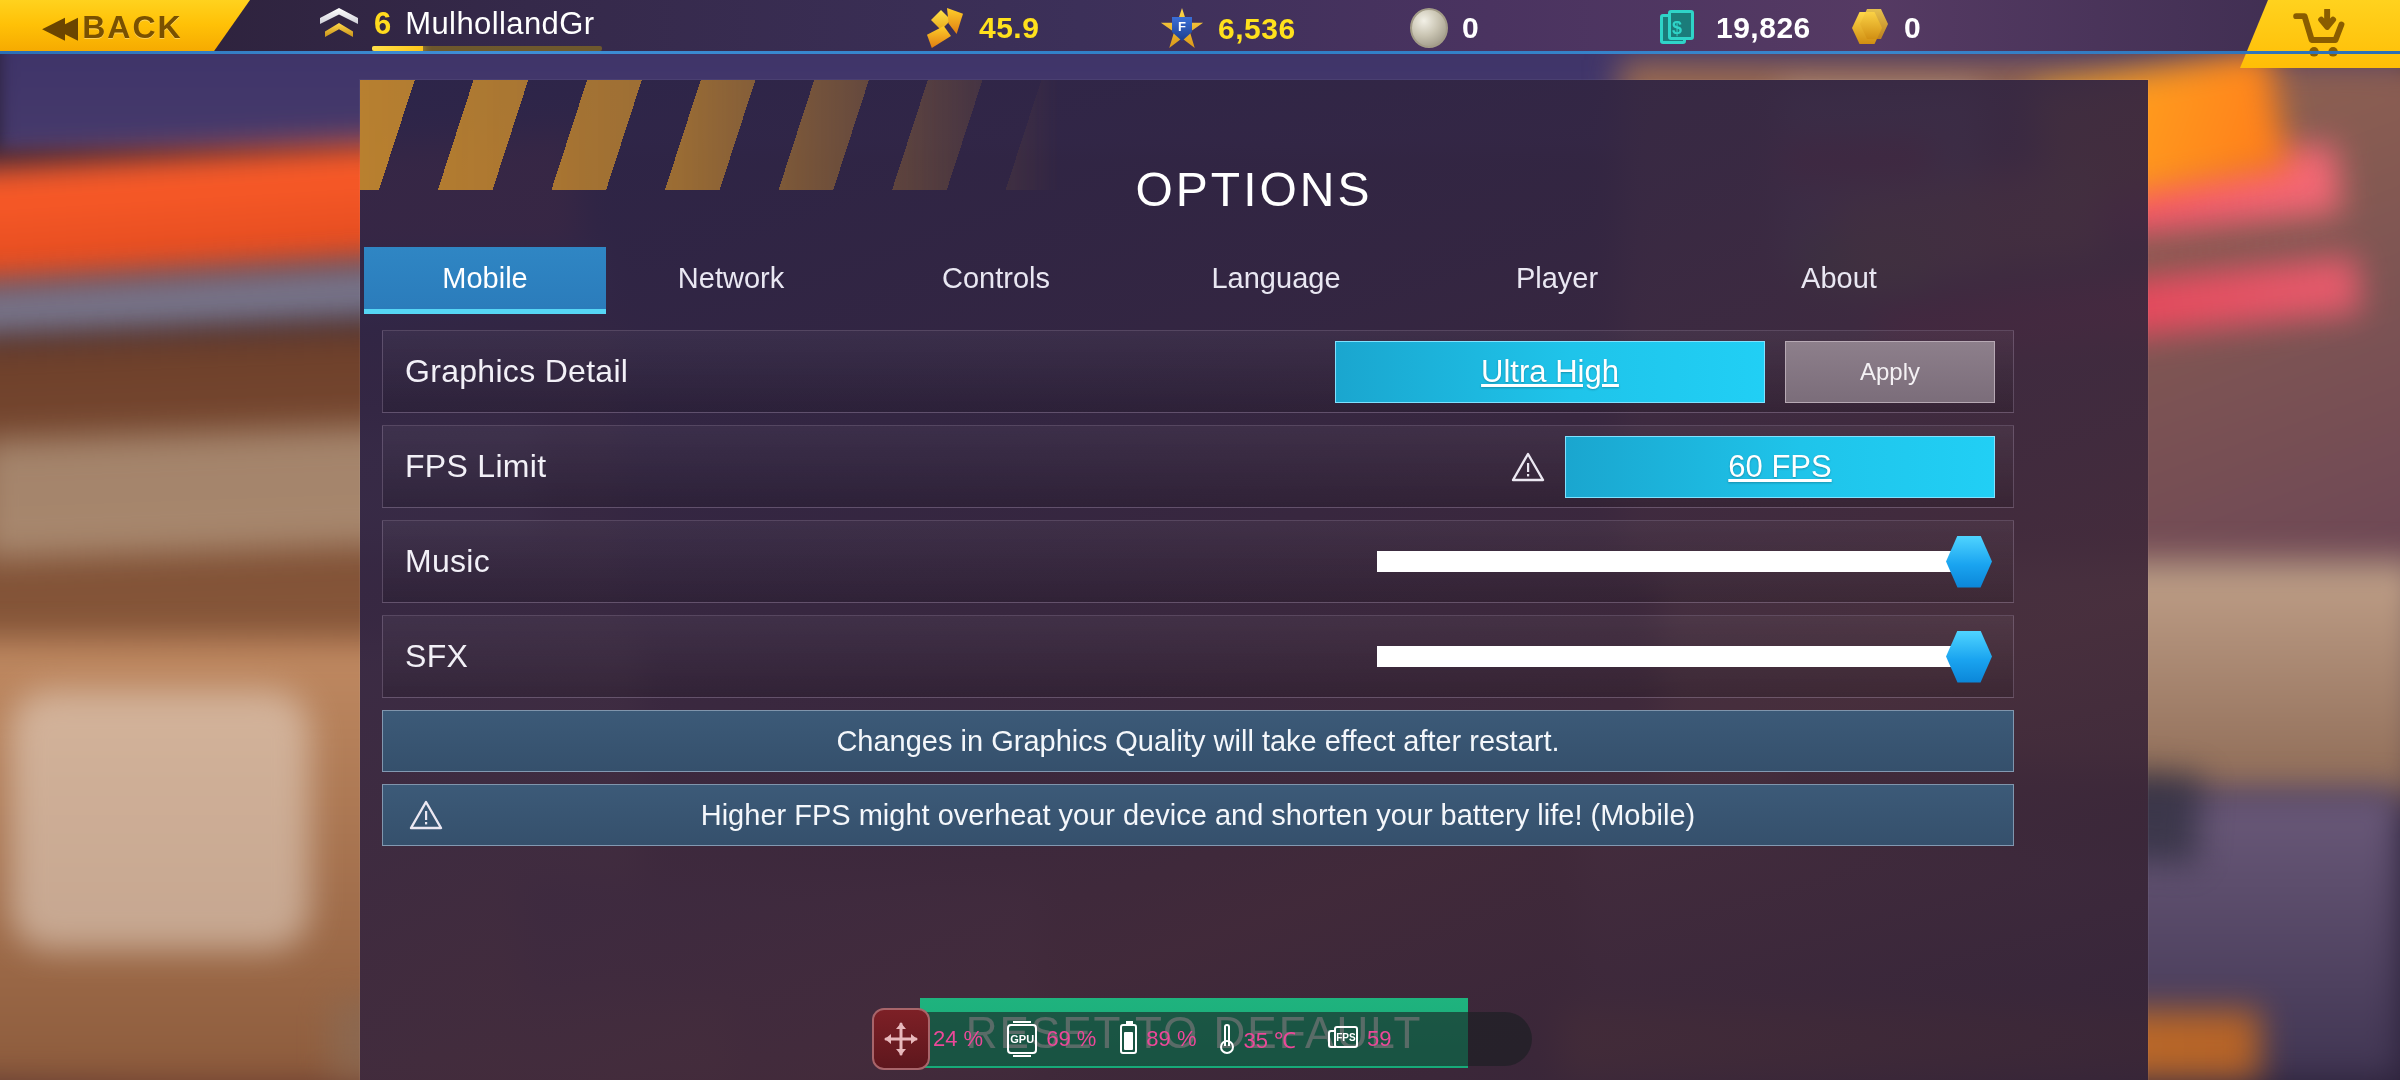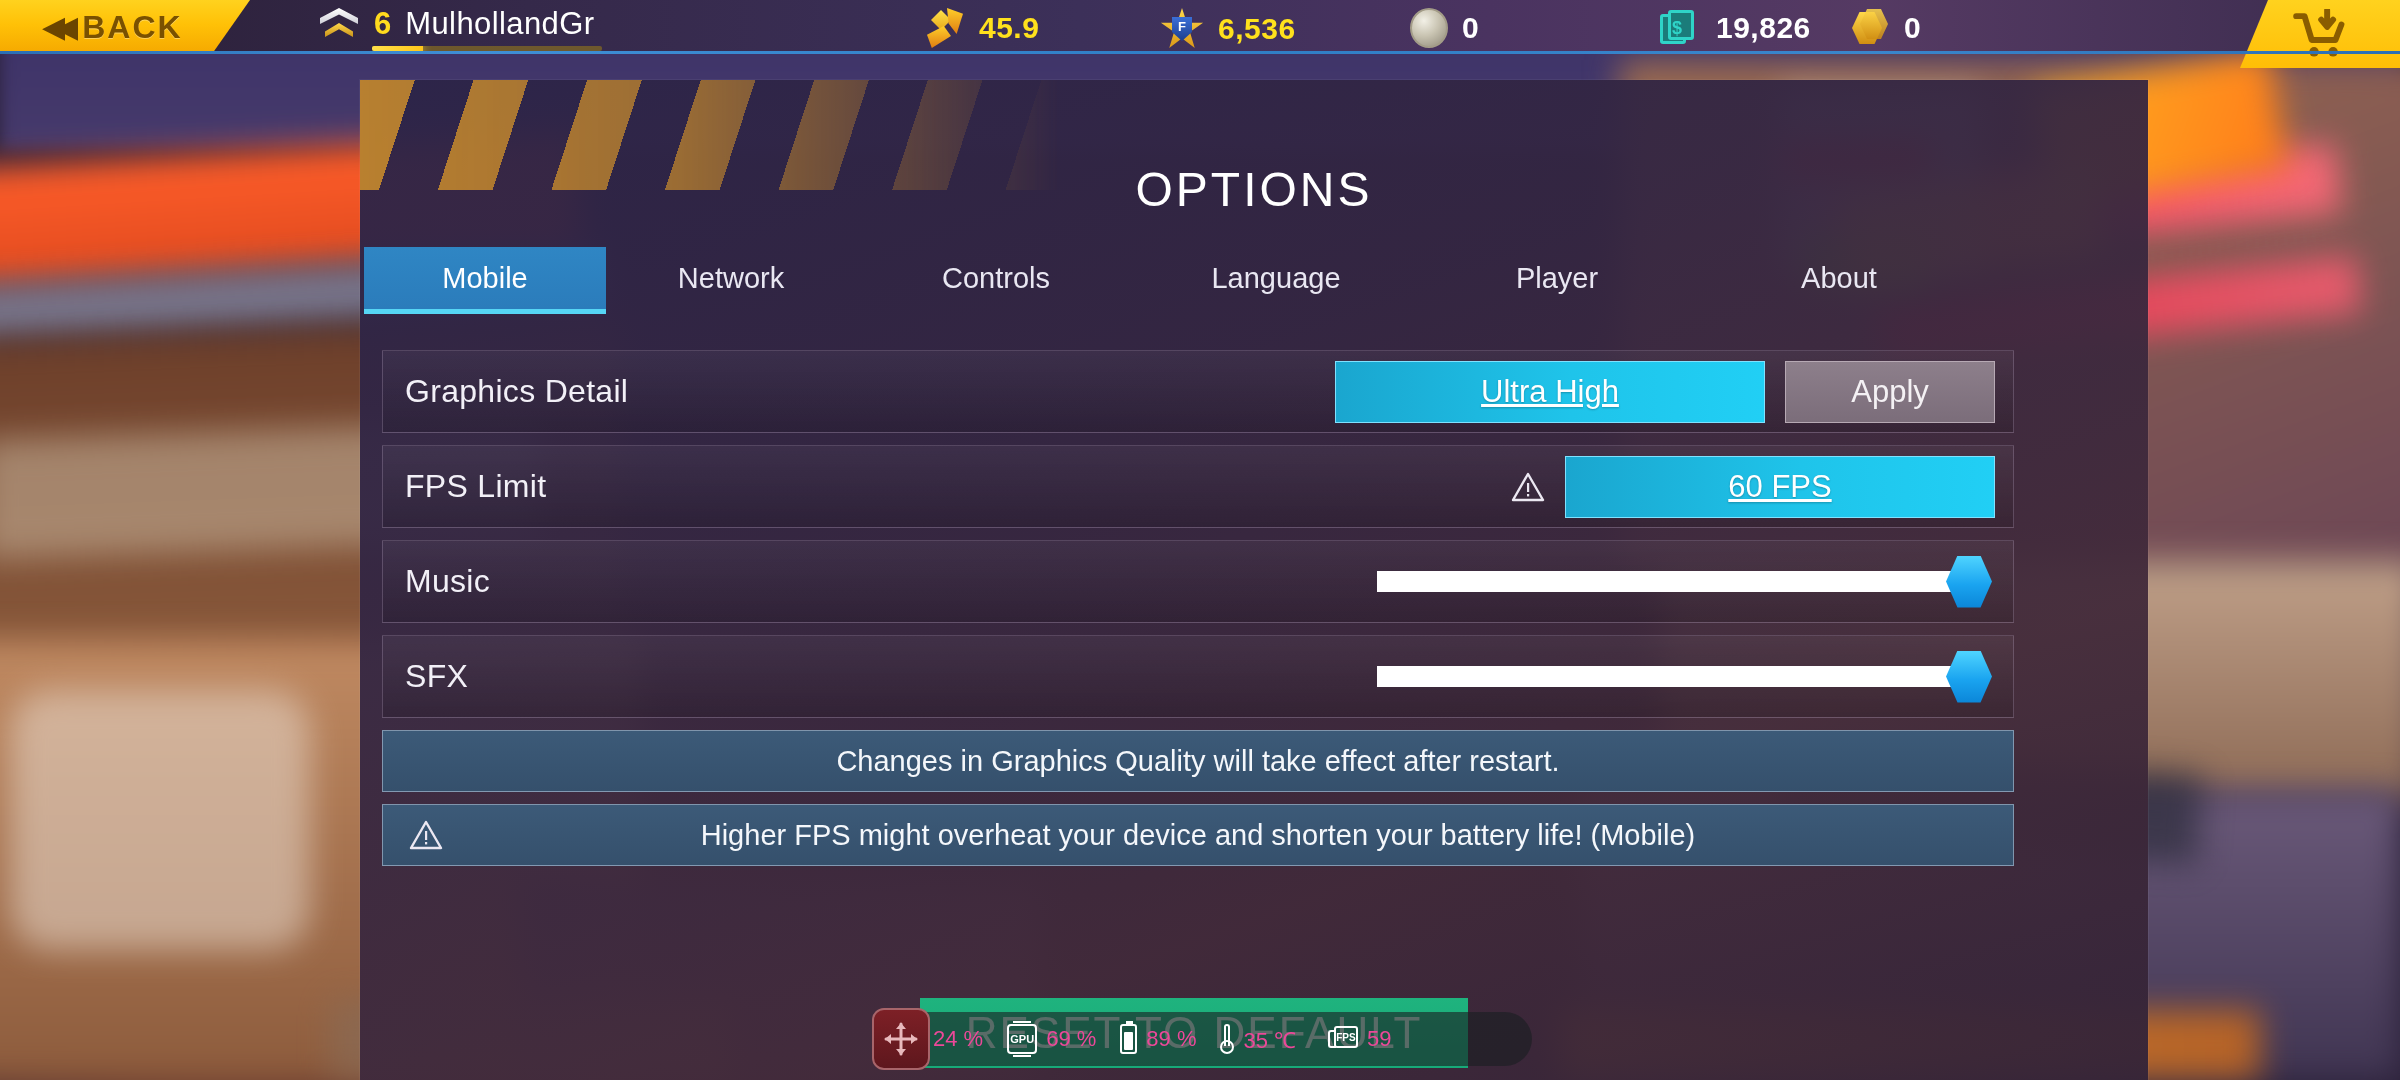--- a/index.html
+++ b/index.html
@@ -180,41 +180,41 @@
   }
   .tab.active {
     background:linear-gradient(180deg,#2f86c4 0%, #2b7cbb 100%);
     color:#ffffff;
   }
   .tab.active::after{
     content:""; position:absolute; left:0; bottom:-5px; width:100%; height:5px;
     background:#56d6f5;
   }
 
-  .rows { position:absolute; left:22px; top:270px; width:1632px; }
+  .rows { position:absolute; left:22px; top:250px; width:1632px; }
   .row {
     position:relative; height:83px; margin-bottom:12px;
     background:linear-gradient(180deg, rgba(255,255,255,.045), rgba(0,0,0,.14));
     border:1px solid rgba(190,170,200,.28);
     display:flex; align-items:center;
   }
   .row-label { color:#f2f0f7; font-size:32px; padding-left:22px; letter-spacing:.3px; }
   .row-right { margin-left:auto; display:flex; align-items:center; gap:20px; padding-right:18px; }
 
   .btn-value {
     width:430px; height:62px; display:flex; align-items:center; justify-content:center;
     background:linear-gradient(90deg,#1aa6cf 0%, #1fc4ea 55%, #21cff5 100%);
     border:1px solid #7fe2ff; color:#ffffff; font-size:31px; cursor:pointer;
     text-shadow:0 1px 2px rgba(0,0,0,.25);
     text-decoration:underline;
   }
   .btn-apply {
     width:210px; height:62px; display:flex; align-items:center; justify-content:center;
     background:linear-gradient(180deg,#8d7f8b,#7b6d7a);
-    border:1px solid #b7a9b4; color:#f4f1f4; font-size:31px; cursor:pointer;
+    border:1px solid #b7a9b4; color:#f4f1f4; font-size:24px; cursor:pointer;
   }
   .warn-tri { width:34px; height:32px; position:relative; cursor:default; }
 
   .slider { position:relative; width:600px; height:40px; display:flex; align-items:center; cursor:pointer; }
   .slider-track { width:100%; height:21px; background:#ffffff; }
   .slider-knob {
     position:absolute; right:-15px; top:50%; transform:translateY(-50%);
     width:46px; height:52px;
     background:linear-gradient(180deg,#4fd4ff 0%, #1aa4f0 55%, #0b86d8 100%);
     clip-path:polygon(25% 0,75% 0,100% 50%,75% 100%,25% 100%,0 50%);

